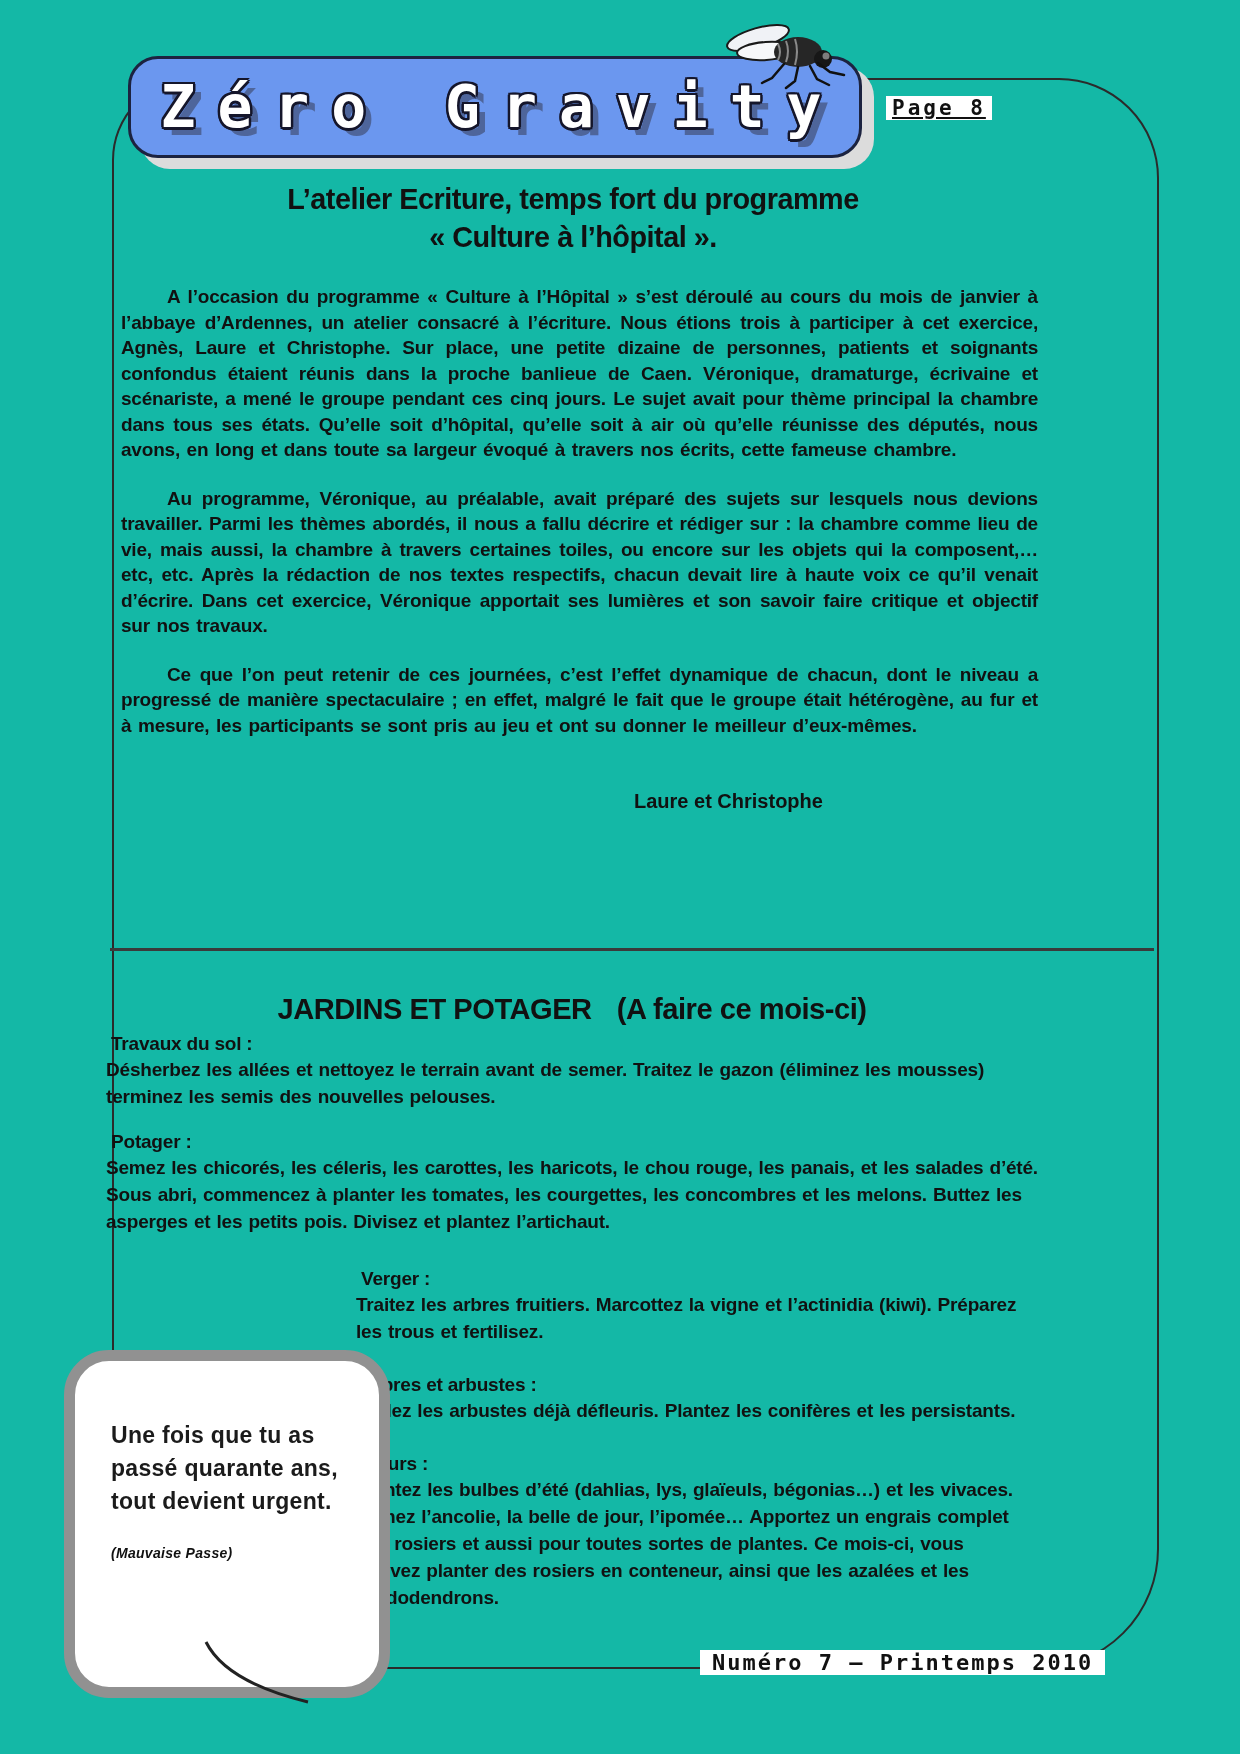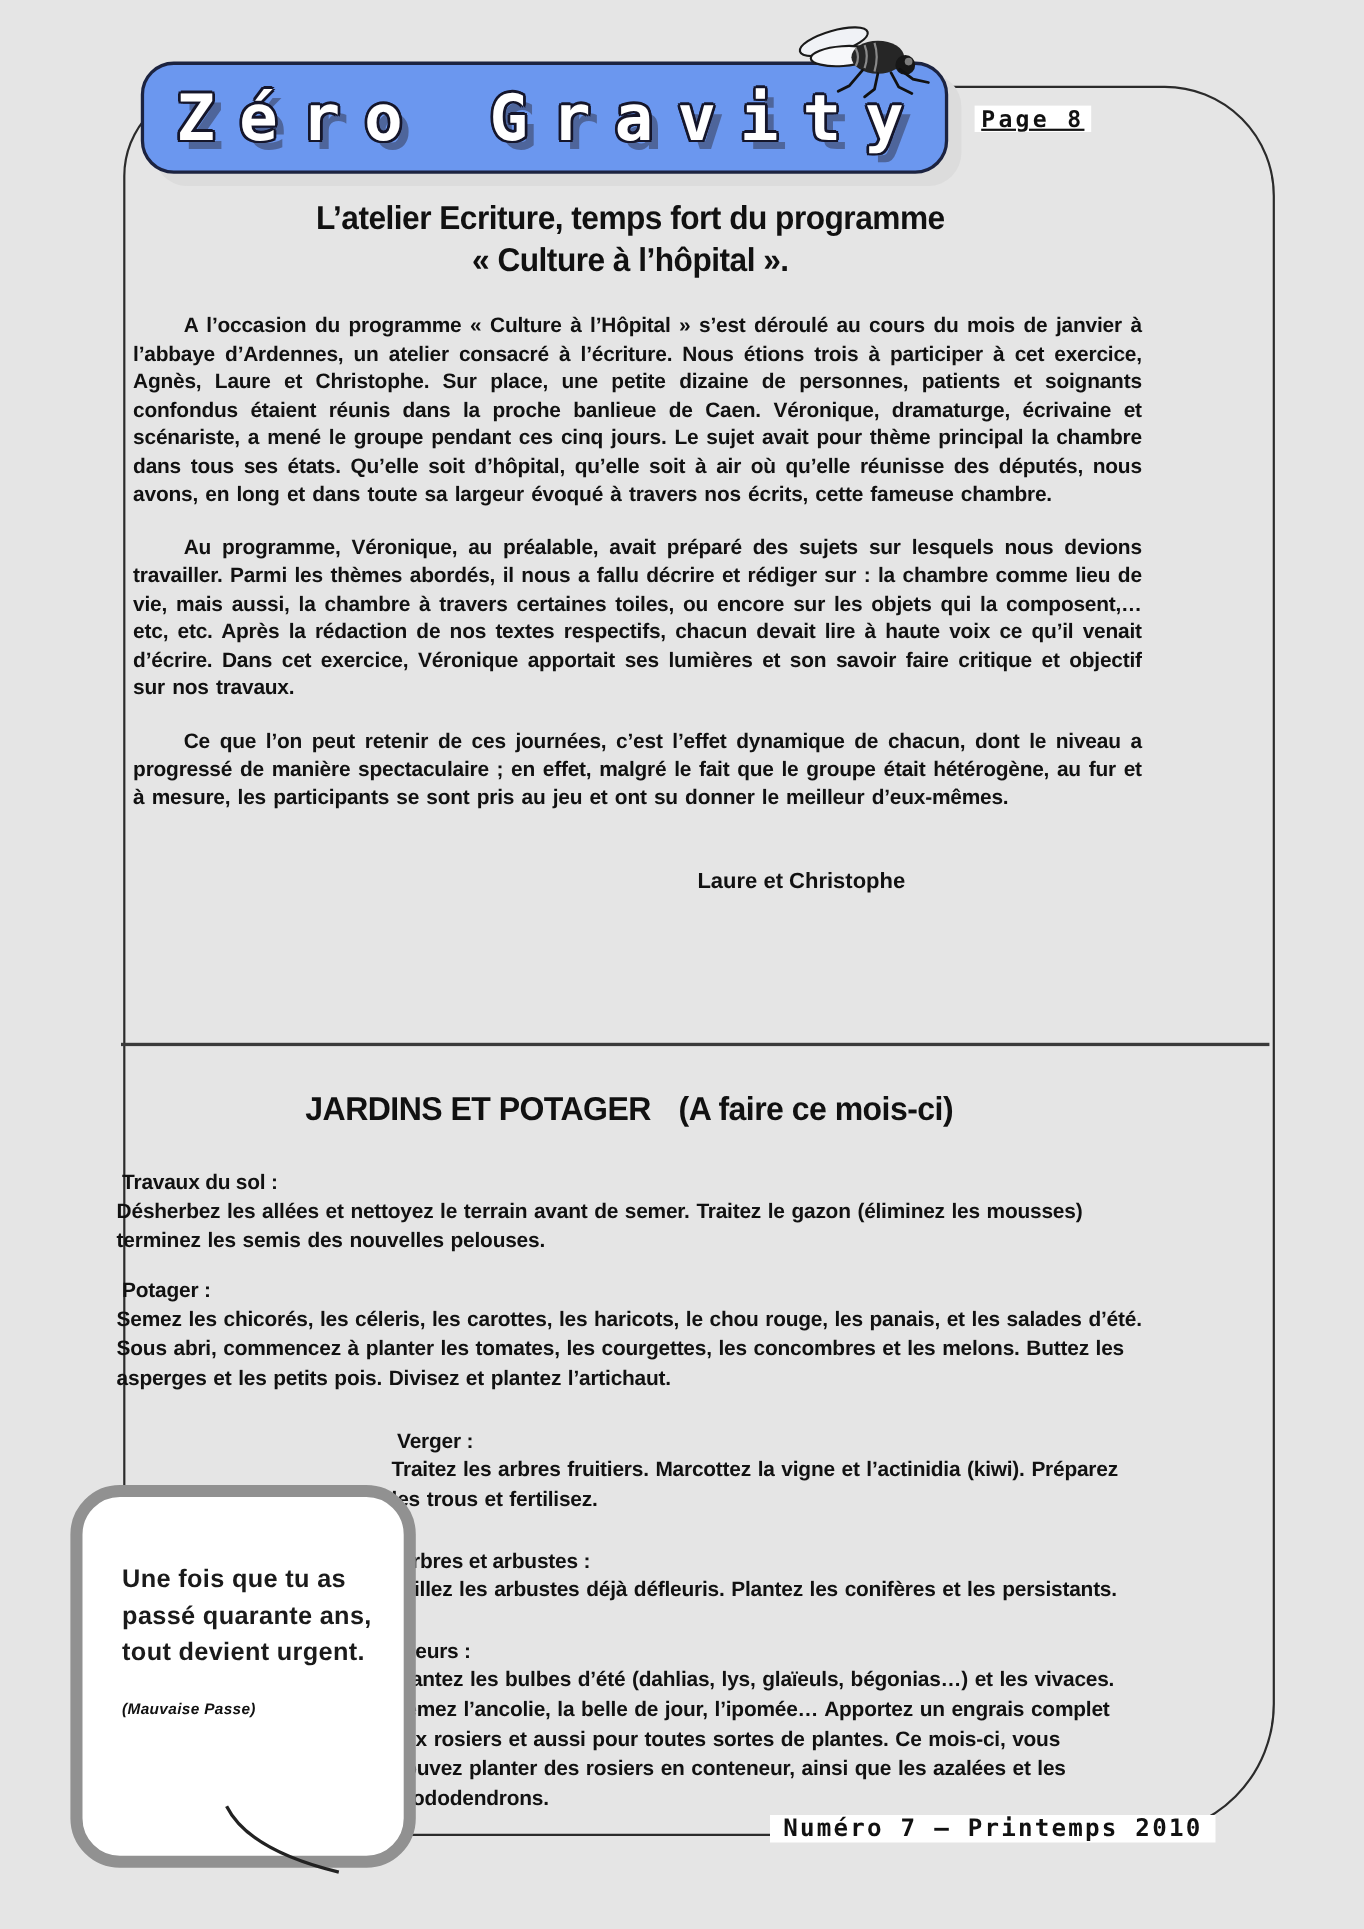--- a/index.html
+++ b/index.html
@@ -1,17 +1,17 @@
 <!DOCTYPE html>
 <html><head>
 <meta charset="utf-8">
 <style>
   html,body{margin:0;padding:0;background:#fff;}
   .page{
-    position:relative; width:1240px; height:1754px; background:#e5e5e5;
+    position:relative; width:1240px; height:1754px; background:#14b8a6;
     font-family:"Liberation Sans",sans-serif; overflow:hidden; color:#111;
   }
   
   .page-border{
     position:absolute; left:112px; top:78px; width:1043px; height:1587px;
     border:2.5px solid #2b2b2b;
     border-radius:82px 100px 120px 55px;
     background:transparent;
   }
   
@@ -58,35 +58,35 @@
     border-top:3.5px solid #3a3a3a; z-index:2;
   }
   
   .garden-heading{
     position:absolute; left:106px; top:992px; width:932px; text-align:center;
     font-size:30px; font-weight:bold; letter-spacing:-0.5px; z-index:2;
     transform:scaleX(0.97); transform-origin:center;
   }
   .garden-heading .note{ margin-left:26px; }
   .gsec-label{
-    font-size:19px; font-weight:bold; padding-left:5px; letter-spacing:-0.2px;margin-top:32px;
+    font-size:19px; font-weight:bold; padding-left:5px; letter-spacing:-0.2px;
   }
   .gsec-text{
     font-size:19px; font-weight:bold; line-height:27px; letter-spacing:-0.2px;
     word-spacing:1px; margin-top:1px;
   }
   .sec-travaux{ position:absolute; left:106px; top:1033px; width:932px; z-index:2;}
   .sec-potager{ position:absolute; left:106px; top:1131px; width:932px; z-index:2;}
   .right-col{ position:absolute; left:356px; top:1268px; width:666px; z-index:2;}
   .right-col .gsec{ margin-bottom:29px; }
   
   .quote-box{
     position:absolute; left:64px; top:1350px; width:252px; height:268px;
     background:#ffffff; border:11px solid #919191; border-radius:45px;
-    z-index:3; padding:58px 4px 0 36px; box-sizing:content-box;
+    z-index:3; padding:58px 16px 0 36px; box-sizing:content-box;
   }
   .quote-text{
     font-size:23px; font-weight:bold; line-height:33px; letter-spacing:0.3px;
     color:#1b1b1b; width:250px;
   }
   .quote-attr{
     margin-top:27px; font-size:14px; font-weight:bold; font-style:italic;
     letter-spacing:0.3px; color:#111;
   }
   .quote-tail{ position:absolute; left:196px; top:1640px; z-index:3; }

